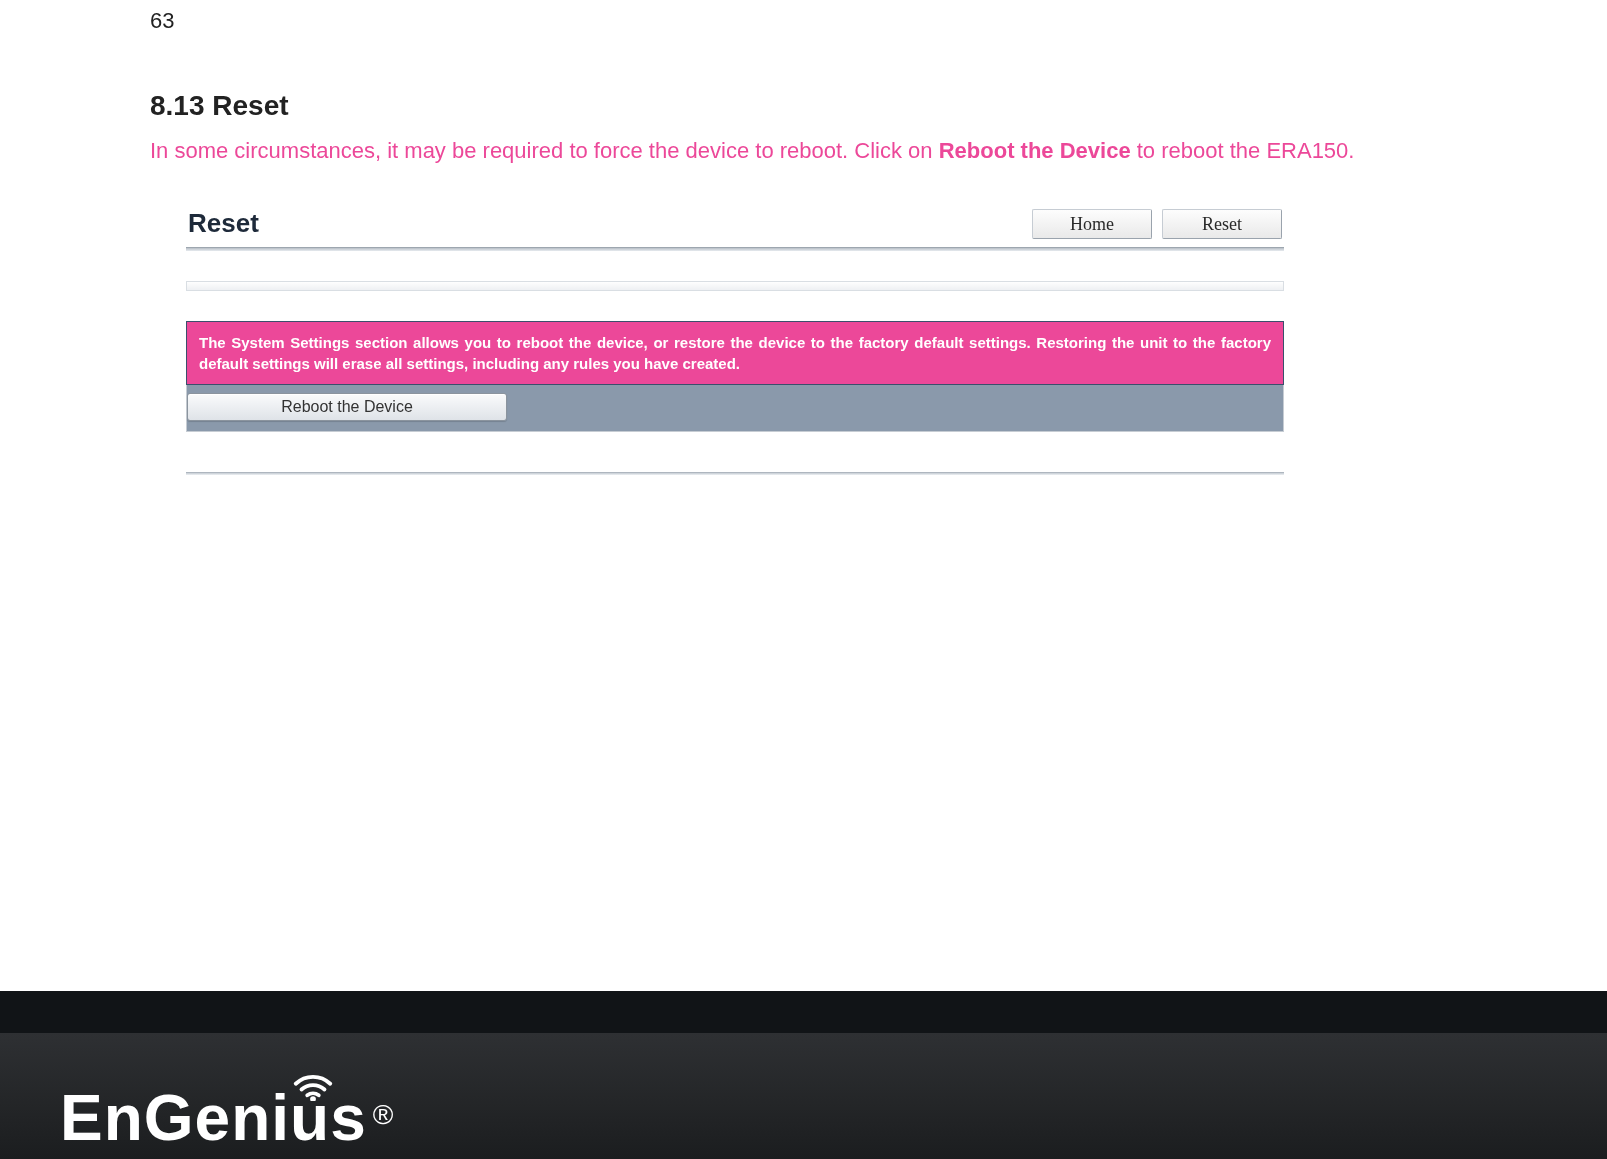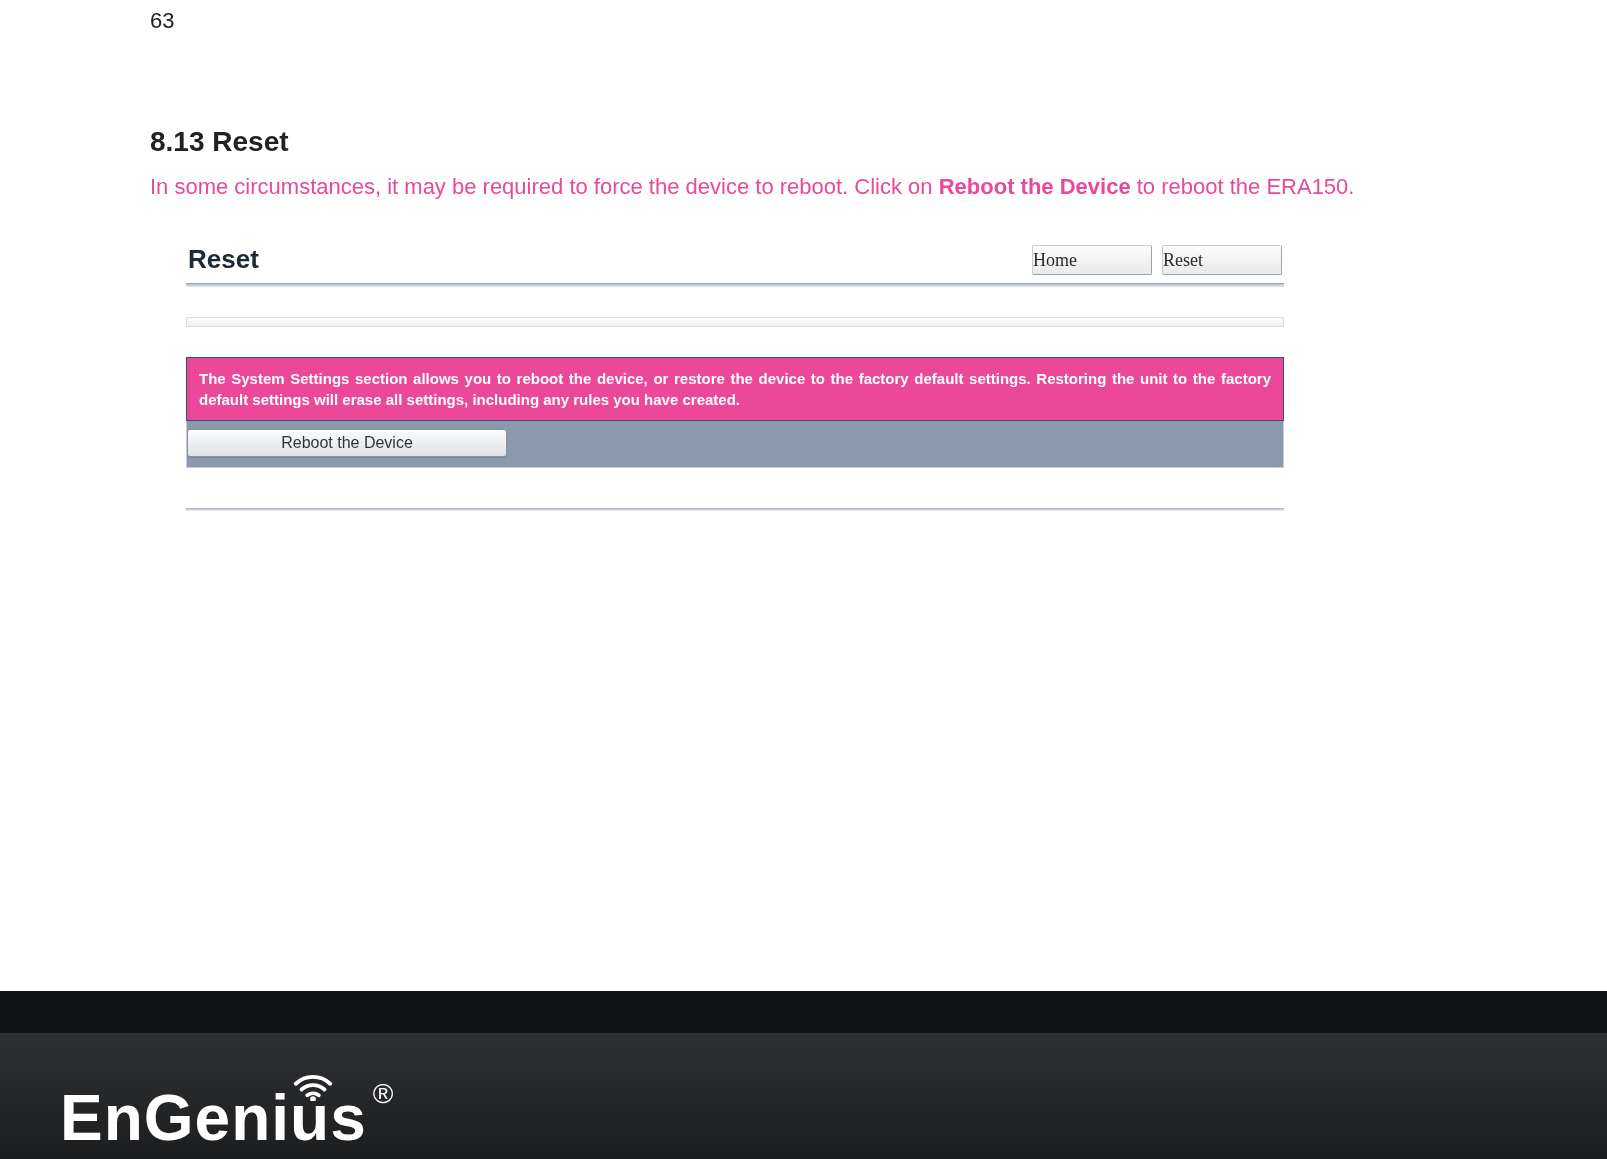--- a/index.html
+++ b/index.html
@@ -22,21 +22,20 @@
     position: absolute;
     top: 90px;
     left: 150px;
     right: 150px;
   }
   .section-heading {
     font-size: 28px;
     font-weight: 700;
     color: #222;
     margin-bottom: 12px;
-    margin-top: 36px;
   }
   .intro-text {
     font-size: 22px;
     color: #ec4899;
     line-height: 1.55;
     margin-bottom: 40px;
   }
   .intro-text b { font-weight: 700; }
 
   
@@ -64,21 +63,21 @@
   .ui-nav-btn {
     font-family: "Times New Roman", serif;
     font-size: 18px;
     color: #2a2a2a;
     background: linear-gradient(#fdfdfd,#e9e9e9);
     border: 1px solid #9aa3ad;
     border-top-color:#c6ccd3;
     border-left-color:#c6ccd3;
     width: 120px;
     height: 30px;
-    text-align: left;
+    text-align: center;
     line-height: 28px;
     border-radius: 2px;
   }
   .ui-header-rule {
     height: 4px;
     background: linear-gradient(#b7bec6,#e7ebef);
     border-top: 1px solid #9da6af;
     margin-top: 4px;
   }
   .gap-row {
@@ -159,21 +158,21 @@
   }
   .footer-main {
     height: 126px;
     background: linear-gradient(#2e3033,#232527 60%,#1b1d1f);
     display: flex;
     align-items: center;
     padding-left: 60px;
   }
   .brand {
     display: flex;
-    align-items: center;
+    align-items: flex-end;
     color: #fff;
     font-family: Arial, sans-serif;
     position: relative;
     margin-top: 44px;
   }
   .brand-text {
     font-size: 64px;
     font-weight: 700;
     letter-spacing: 1px;
   }

